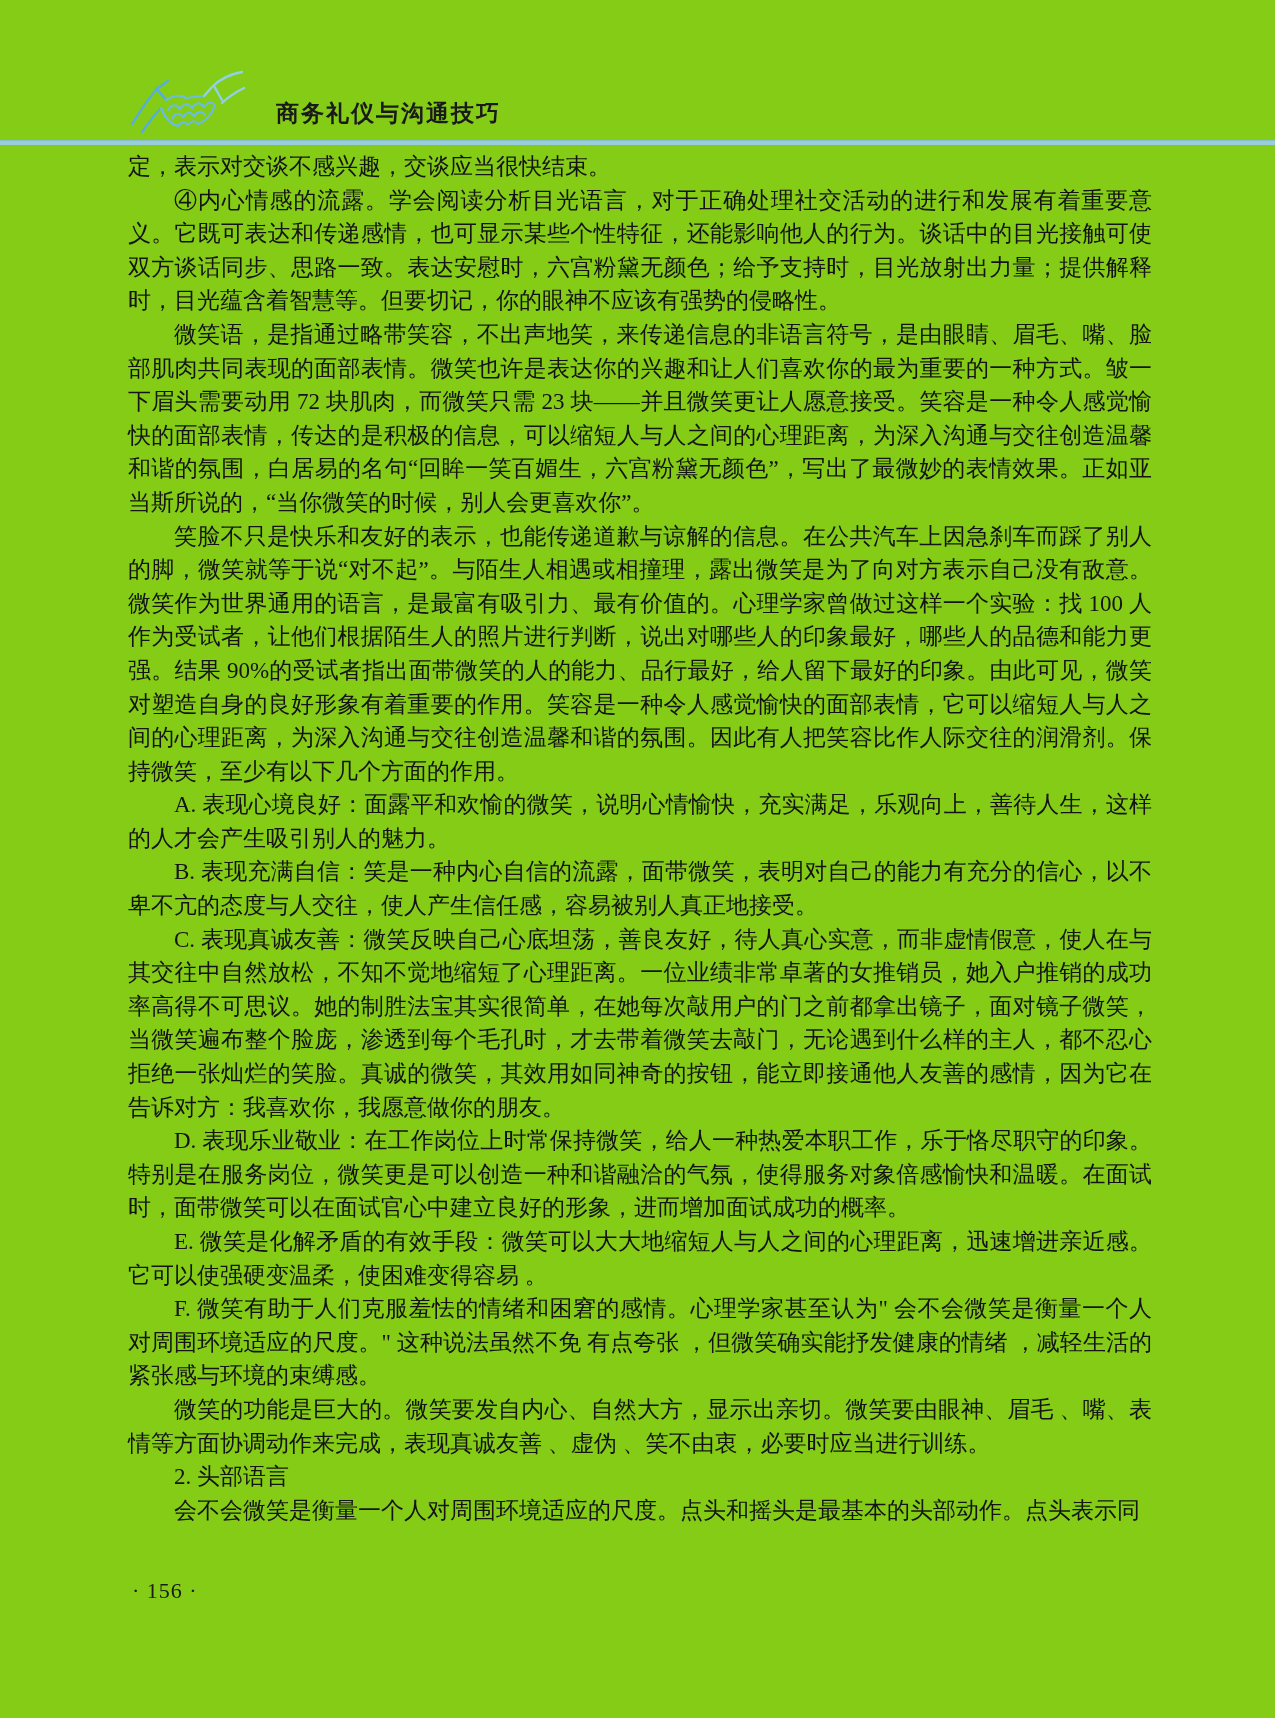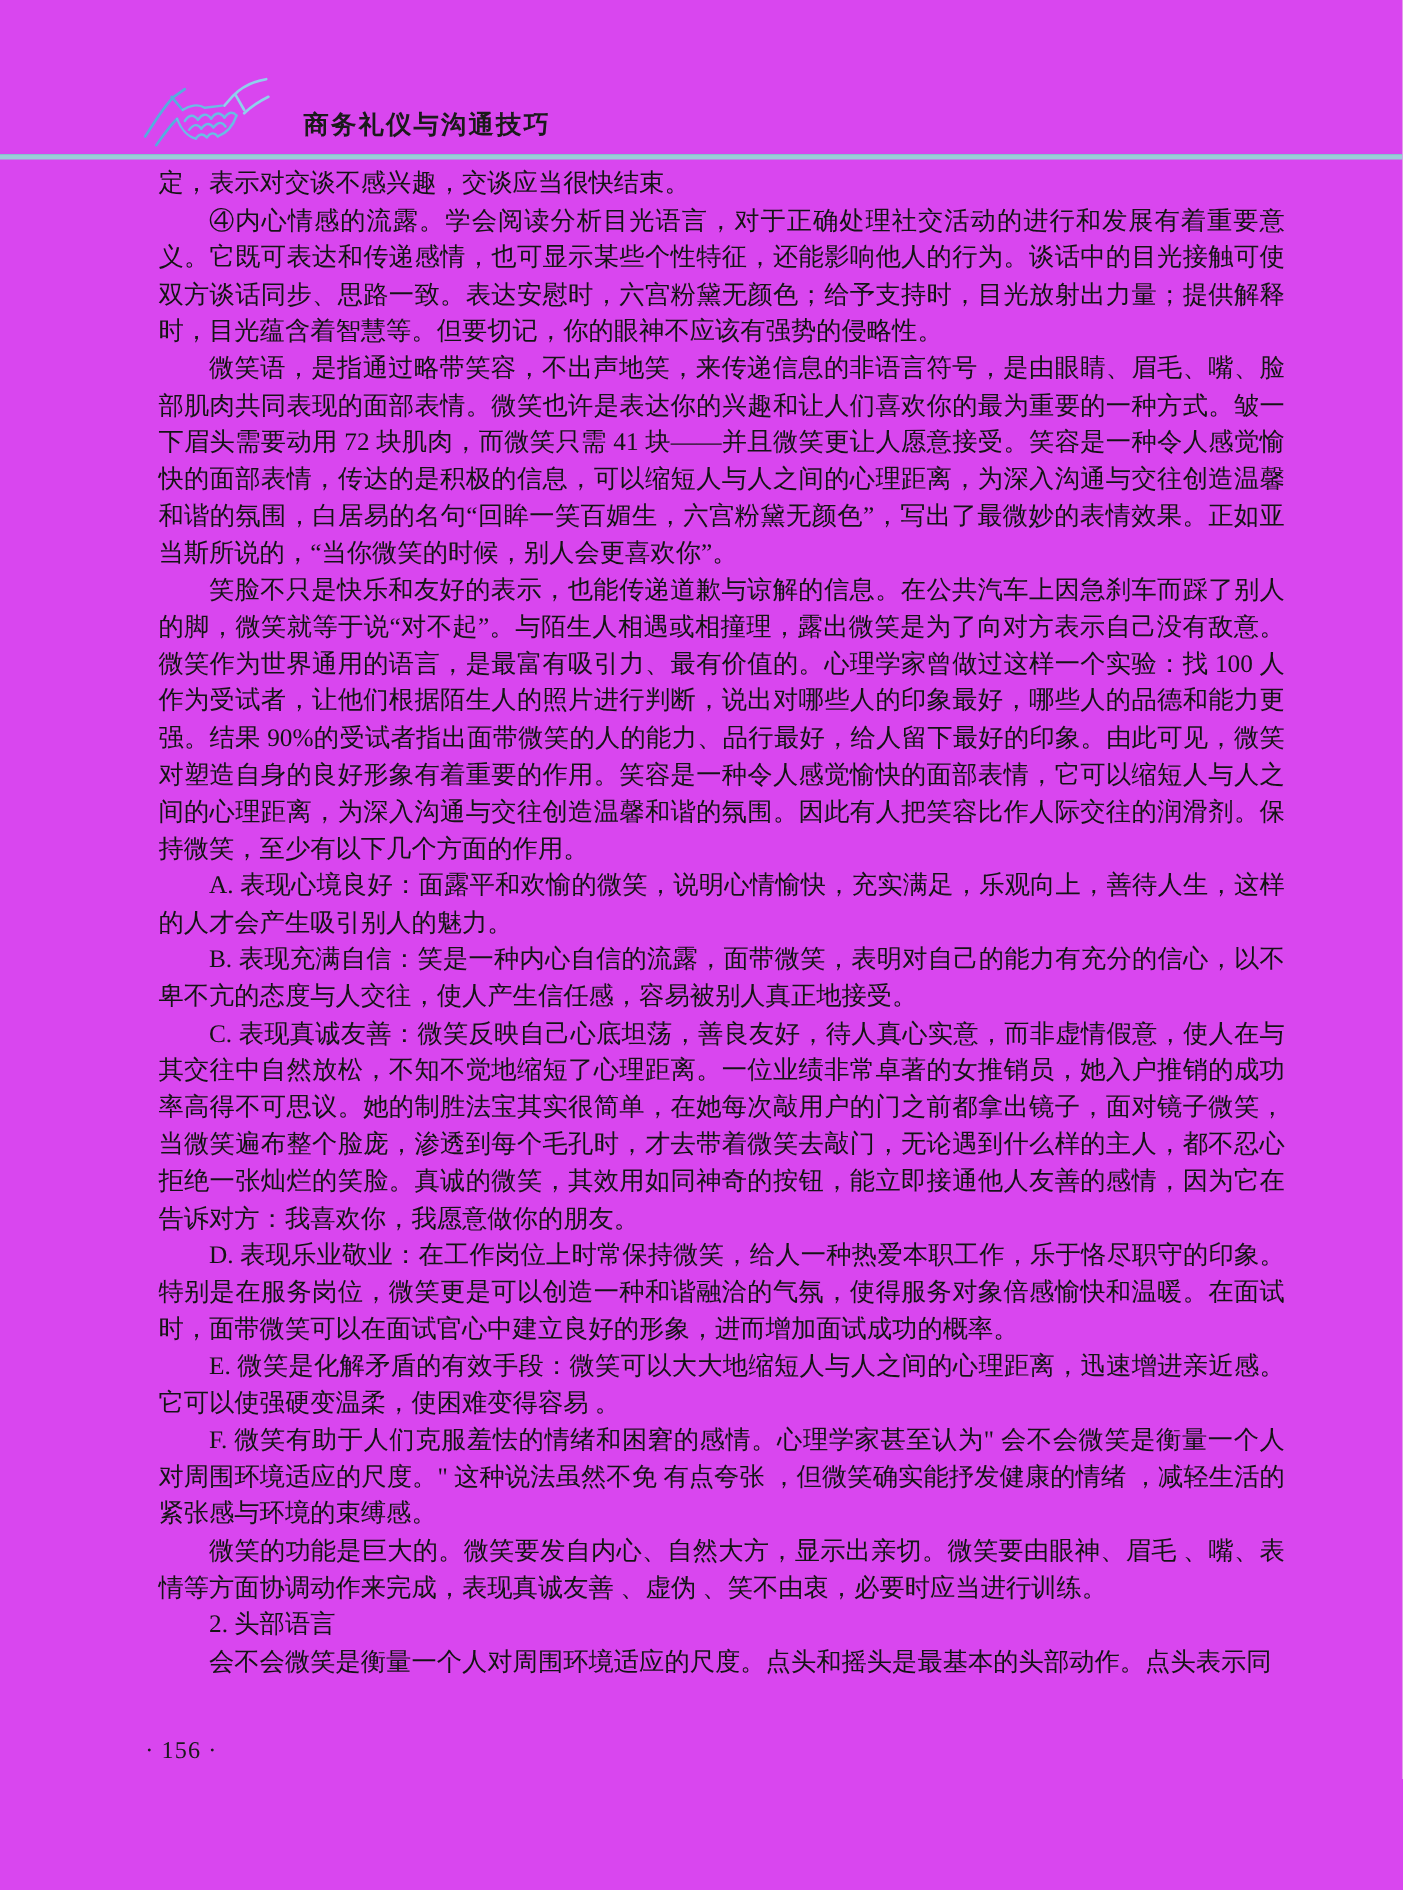--- a/index.html
+++ b/index.html
@@ -1,20 +1,20 @@
 <!DOCTYPE html>
 <html lang="zh"><head>
 <meta charset="utf-8">
 <style>
   html,body { margin:0; padding:0; background:#e8e8e8; }
   .page {
     position:relative;
     width:1275px; height:1718px;
     margin:0 auto;
-    background:#d946ef;
+    background:#84cc16;
     font-family:"Liberation Serif", serif;
     color:#141414;
     overflow:hidden;
   }
   .header {
     position:absolute; top:66px; left:126px;
     display:flex; align-items:center; gap:28px;
   }
   .logo { width:122px; height:72px; display:block; }
   .header-title {
@@ -26,21 +26,20 @@
     padding-top:22px;
   }
   .header-rule {
     position:absolute; top:140px; left:0;
     width:1275px; height:4px;
     border:0;
   }
   .content {
     position:absolute; top:150px; left:128px;
     width:1024px;
-    margin-left:16px;
   }
   .content p {
     margin:0;
     font-size:23px;
     line-height:33.6px;
     text-align:justify;
     text-indent:2em;
   }
   .content p.no-indent { text-indent:0; }
   .page-number {
@@ -80,21 +79,21 @@
       </g>
     </svg>
     <div class="header-title">商务礼仪与沟通技巧</div>
   </div>
 
   <div class="header-rule" style="background:#9BCDD9; border-top:1px solid #85C2CF;"></div>
 
   <div class="content">
     <p class="no-indent">定，表示对交谈不感兴趣，交谈应当很快结束。</p>
     <p>④内心情感的流露。学会阅读分析目光语言，对于正确处理社交活动的进行和发展有着重要意义。它既可表达和传递感情，也可显示某些个性特征，还能影响他人的行为。谈话中的目光接触可使双方谈话同步、思路一致。表达安慰时，六宫粉黛无颜色；给予支持时，目光放射出力量；提供解释时，目光蕴含着智慧等。但要切记，你的眼神不应该有强势的侵略性。</p>
-    <p>微笑语，是指通过略带笑容，不出声地笑，来传递信息的非语言符号，是由眼睛、眉毛、嘴、脸部肌肉共同表现的面部表情。微笑也许是表达你的兴趣和让人们喜欢你的最为重要的一种方式。皱一下眉头需要动用 72 块肌肉，而微笑只需 41 块——并且微笑更让人愿意接受。笑容是一种令人感觉愉快的面部表情，传达的是积极的信息，可以缩短人与人之间的心理距离，为深入沟通与交往创造温馨和谐的氛围，白居易的名句“回眸一笑百媚生，六宫粉黛无颜色”，写出了最微妙的表情效果。正如亚当斯所说的，“当你微笑的时候，别人会更喜欢你”。</p>
+    <p>微笑语，是指通过略带笑容，不出声地笑，来传递信息的非语言符号，是由眼睛、眉毛、嘴、脸部肌肉共同表现的面部表情。微笑也许是表达你的兴趣和让人们喜欢你的最为重要的一种方式。皱一下眉头需要动用 72 块肌肉，而微笑只需 23 块——并且微笑更让人愿意接受。笑容是一种令人感觉愉快的面部表情，传达的是积极的信息，可以缩短人与人之间的心理距离，为深入沟通与交往创造温馨和谐的氛围，白居易的名句“回眸一笑百媚生，六宫粉黛无颜色”，写出了最微妙的表情效果。正如亚当斯所说的，“当你微笑的时候，别人会更喜欢你”。</p>
     <p>笑脸不只是快乐和友好的表示，也能传递道歉与谅解的信息。在公共汽车上因急刹车而踩了别人的脚，微笑就等于说“对不起”。与陌生人相遇或相撞理，露出微笑是为了向对方表示自己没有敌意。微笑作为世界通用的语言，是最富有吸引力、最有价值的。心理学家曾做过这样一个实验：找 100 人作为受试者，让他们根据陌生人的照片进行判断，说出对哪些人的印象最好，哪些人的品德和能力更强。结果 90%的受试者指出面带微笑的人的能力、品行最好，给人留下最好的印象。由此可见，微笑对塑造自身的良好形象有着重要的作用。笑容是一种令人感觉愉快的面部表情，它可以缩短人与人之间的心理距离，为深入沟通与交往创造温馨和谐的氛围。因此有人把笑容比作人际交往的润滑剂。保持微笑，至少有以下几个方面的作用。</p>
     <p>A. 表现心境良好：面露平和欢愉的微笑，说明心情愉快，充实满足，乐观向上，善待人生，这样的人才会产生吸引别人的魅力。</p>
     <p>B. 表现充满自信：笑是一种内心自信的流露，面带微笑，表明对自己的能力有充分的信心，以不卑不亢的态度与人交往，使人产生信任感，容易被别人真正地接受。</p>
     <p>C. 表现真诚友善：微笑反映自己心底坦荡，善良友好，待人真心实意，而非虚情假意，使人在与其交往中自然放松，不知不觉地缩短了心理距离。一位业绩非常卓著的女推销员，她入户推销的成功率高得不可思议。她的制胜法宝其实很简单，在她每次敲用户的门之前都拿出镜子，面对镜子微笑，当微笑遍布整个脸庞，渗透到每个毛孔时，才去带着微笑去敲门，无论遇到什么样的主人，都不忍心拒绝一张灿烂的笑脸。真诚的微笑，其效用如同神奇的按钮，能立即接通他人友善的感情，因为它在告诉对方：我喜欢你，我愿意做你的朋友。</p>
     <p>D. 表现乐业敬业：在工作岗位上时常保持微笑，给人一种热爱本职工作，乐于恪尽职守的印象。特别是在服务岗位，微笑更是可以创造一种和谐融洽的气氛，使得服务对象倍感愉快和温暖。在面试时，面带微笑可以在面试官心中建立良好的形象，进而增加面试成功的概率。</p>
     <p>E. 微笑是化解矛盾的有效手段：微笑可以大大地缩短人与人之间的心理距离，迅速增进亲近感。它可以使强硬变温柔，使困难变得容易 。</p>
     <p>F. 微笑有助于人们克服羞怯的情绪和困窘的感情。心理学家甚至认为" 会不会微笑是衡量一个人对周围环境适应的尺度。" 这种说法虽然不免 有点夸张 ，但微笑确实能抒发健康的情绪 ，减轻生活的紧张感与环境的束缚感。</p>
     <p>微笑的功能是巨大的。微笑要发自内心、自然大方，显示出亲切。微笑要由眼神、眉毛 、嘴、表情等方面协调动作来完成，表现真诚友善 、虚伪 、笑不由衷，必要时应当进行训练。</p>
     <p>2. 头部语言</p>
     <p>会不会微笑是衡量一个人对周围环境适应的尺度。点头和摇头是最基本的头部动作。点头表示同</p>

